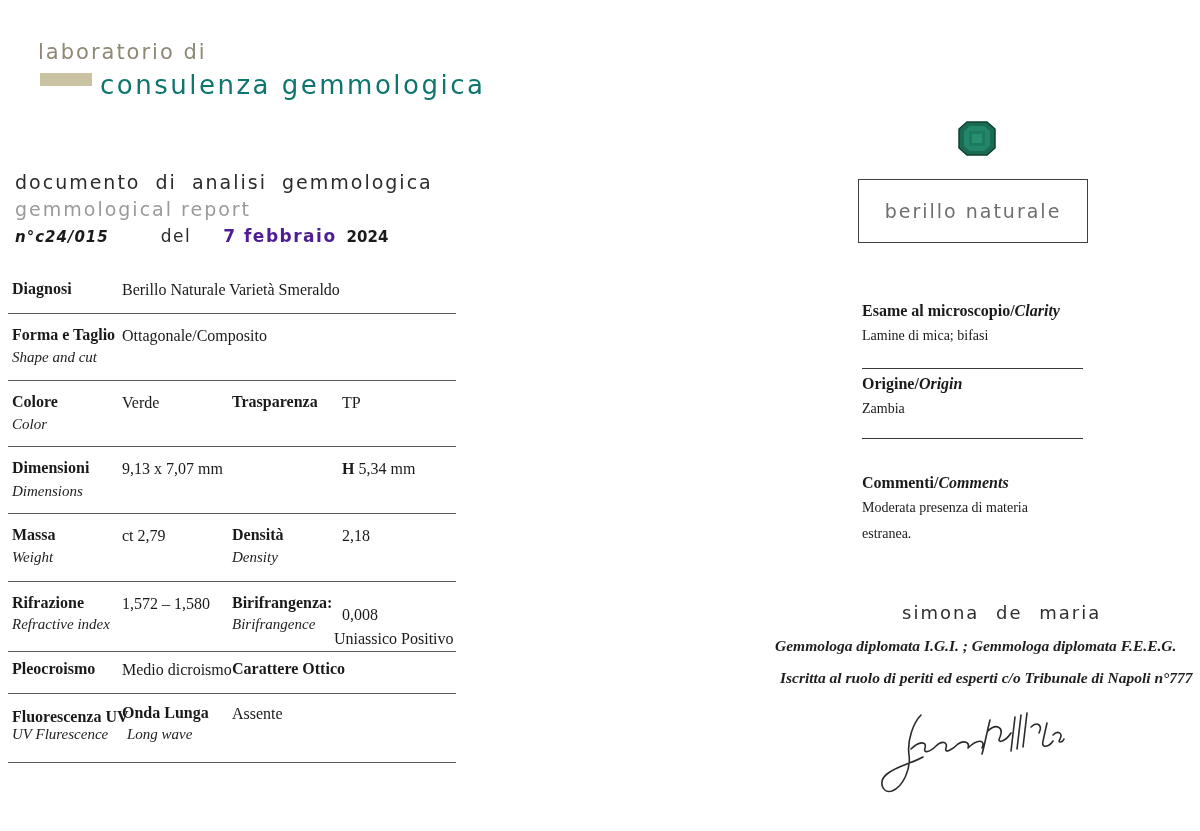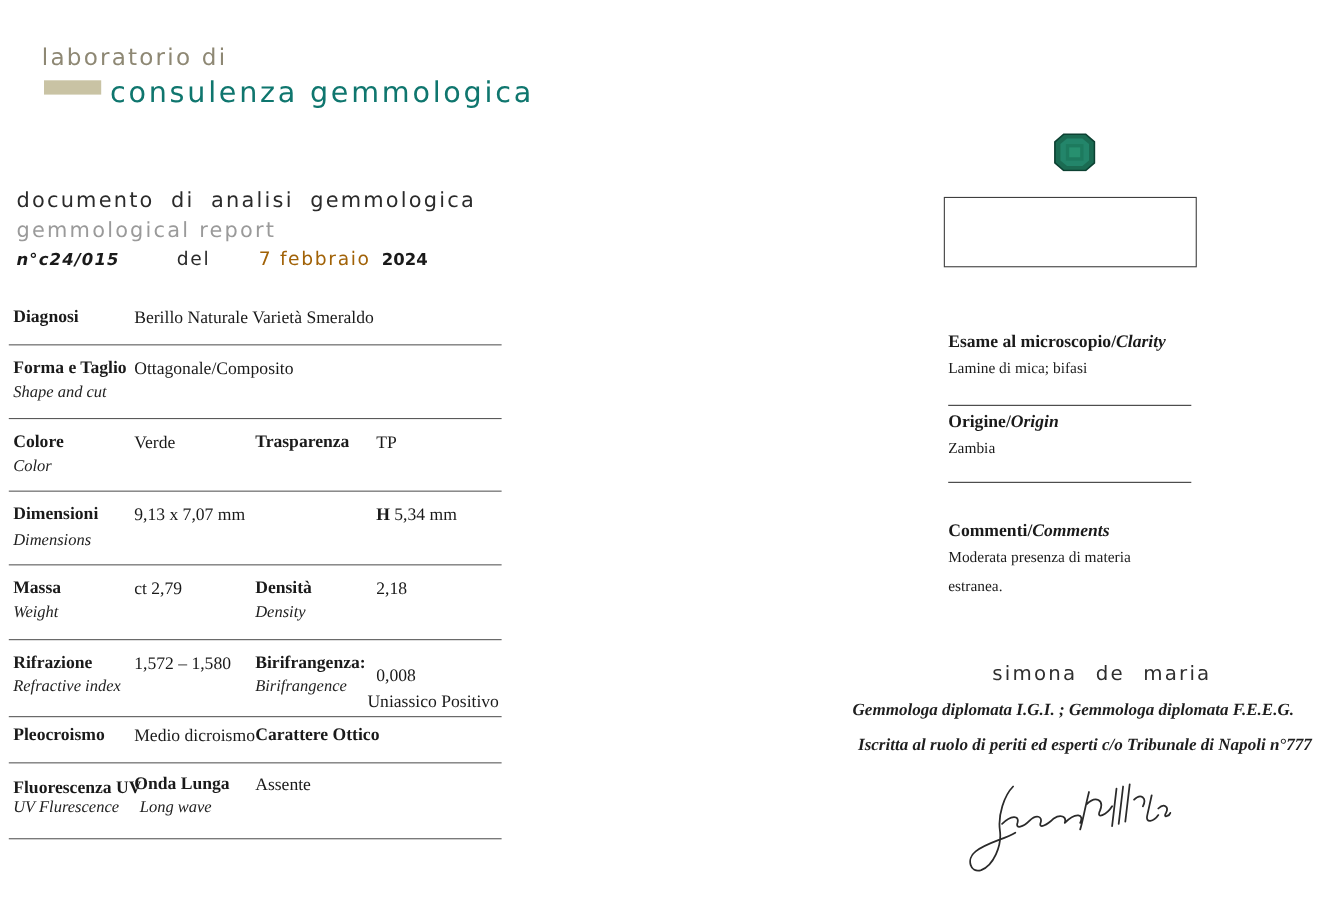--- a/index.html
+++ b/index.html
@@ -17,21 +17,21 @@
   .c1{left:12px;} .c2{left:122px;} .c3{left:232px;} .c4{left:342px;}
   .cell{position:absolute;white-space:nowrap;}
   .logo1{left:38px;top:40px;font-size:21px;color:#8e8874;}
   .logo-accent{left:40px;top:73px;width:52px;height:13px;background:#c9c3a4;}
   .logo2{left:100px;top:70px;font-size:26px;color:#0f766e;letter-spacing:2.5px;}
   .title-it{left:15px;top:171px;font-size:19px;color:#2b2b2b;word-spacing:7px;}
   .title-en{left:15px;top:198px;font-size:19px;color:#9a9a9a;}
   .numline{left:15px;top:226px;font-size:17px;white-space:nowrap;}
   .docnum{font-family:"DejaVu Sans", sans-serif;font-style:italic;font-weight:bold;font-size:15px;letter-spacing:1px;}
   .del{margin-left:52px;color:#2b2b2b;letter-spacing:1.5px;}
-  .dday{margin-left:44px;color:#a16207;font-weight:normal;letter-spacing:1.5px;}
+  .dday{margin-left:32px;color:#4c1d95;font-weight:bold;letter-spacing:1.5px;}
   .year{margin-left:10px;font-family:"DejaVu Sans", sans-serif;font-weight:bold;font-size:15px;}
   .specbox{left:858px;top:179px;width:228px;height:62px;border:1.5px solid #3f3f3f;
            display:flex;flex-direction:column;align-items:center;justify-content:center;}
   .specbox div{font-size:19px;color:#6e6e6e;letter-spacing:2px;line-height:25px;}
   .rsec{position:absolute;left:862px;white-space:nowrap;}
   .rlbl{font-weight:bold;font-size:16px;}
   .rital{font-style:italic;font-size:16px;font-weight:bold;}
   .rval{font-size:14px;}
   .signame{left:902px;top:602px;font-size:18px;color:#2f2f2f;letter-spacing:2px;word-spacing:9px;}
   .cred{position:absolute;font-style:italic;font-weight:600;font-size:15.5px;color:#1e1e1e;white-space:nowrap;}
@@ -50,20 +50,21 @@
 </div>
 
 <svg class="abs" style="left:958px;top:121px;" width="38" height="35" viewBox="0 0 38 35">
   <polygon points="9,1 29,1 37,8 37,27 29,34 9,34 1,27 1,8" fill="#1b6b52" stroke="#0c4132" stroke-width="1.5"></polygon>
   <polygon points="12,5 26,5 32,10 32,25 26,30 12,30 6,25 6,10" fill="#23856a"></polygon>
   <rect x="11" y="10" width="16" height="15" fill="#1d7a5e"></rect>
   <rect x="14" y="13" width="10" height="9" fill="#27906f"></rect>
 </svg>
 
 <div class="abs specbox styl">
+  <div>berillo naturale</div>
 </div>
 
 <div class="cell lbl c1" style="top:280px;">Diagnosi</div>
 <div class="cell val c2" style="top:281px;">Berillo Naturale Varietà Smeraldo</div>
 <div class="hline" style="top:313px;"></div>
 
 <div class="cell lbl c1" style="top:326px;">Forma e Taglio</div>
 <div class="cell val c2" style="top:327px;">Ottagonale/Composito</div>
 <div class="cell sub c1" style="top:349px;">Shape and cut</div>
 <div class="hline" style="top:380px;"></div>

